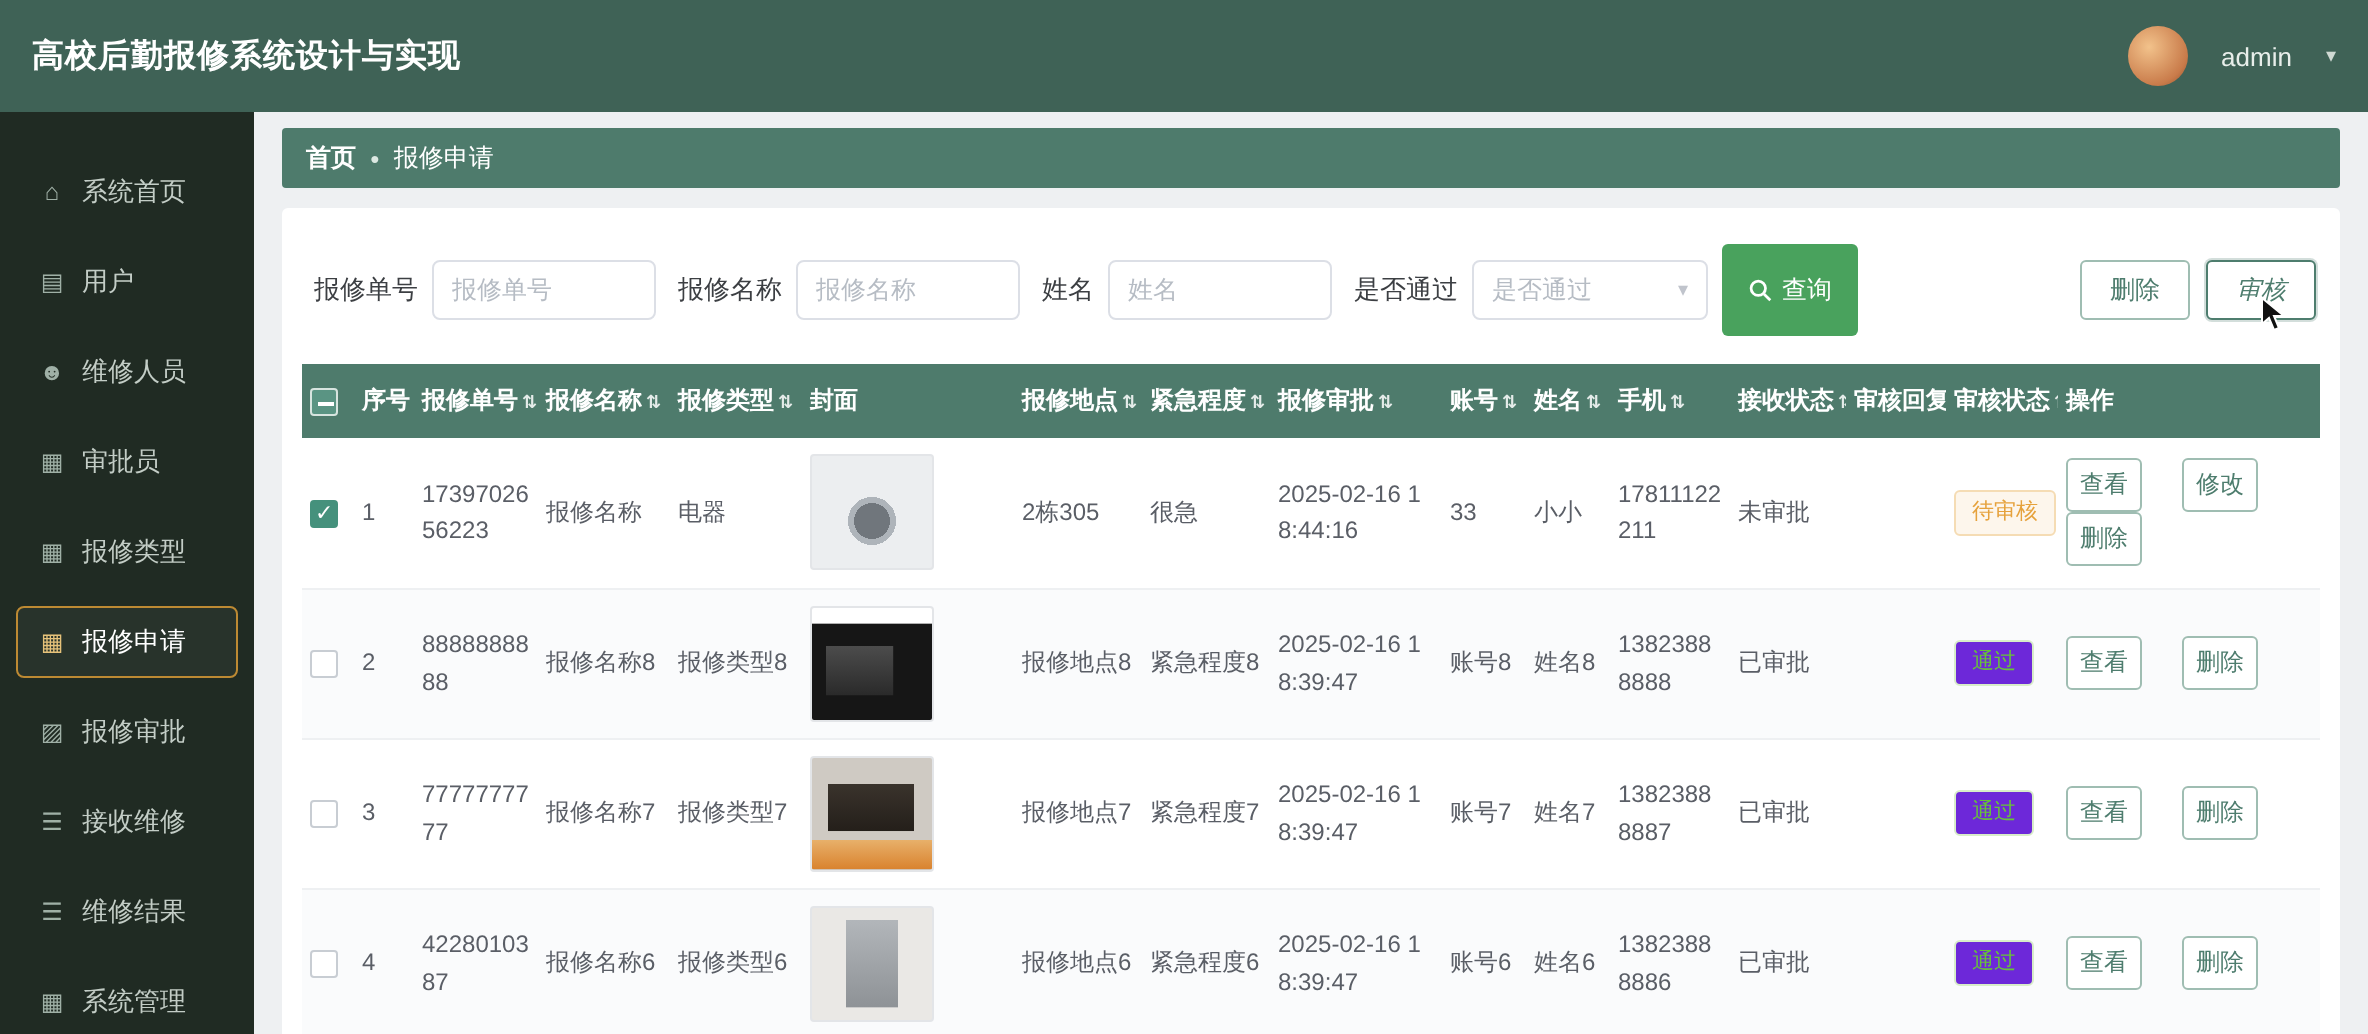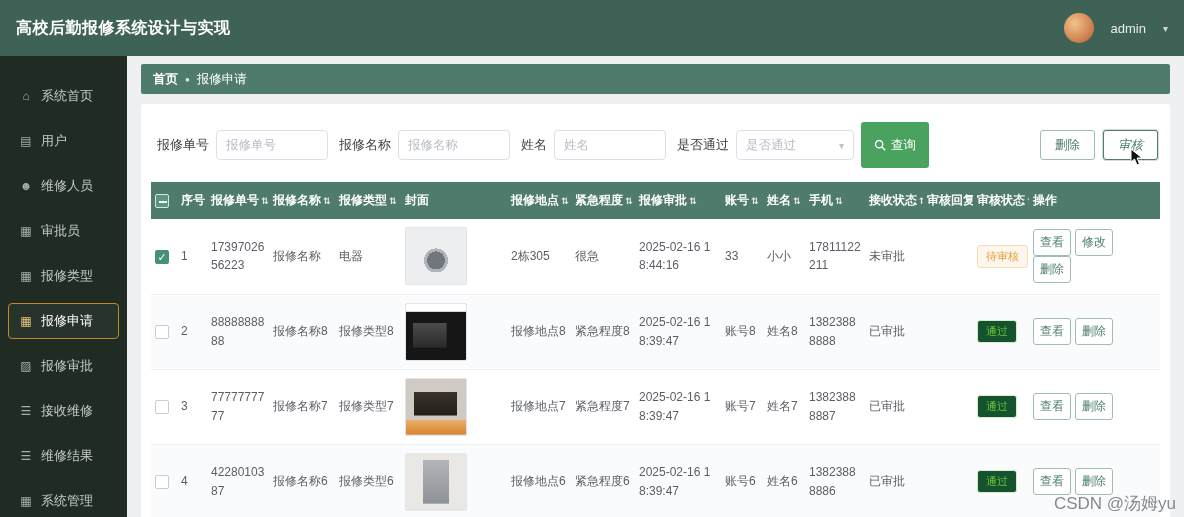--- a/index.html
+++ b/index.html
@@ -76,24 +76,24 @@
                    #f4f5f6; }
   .cover--microwave { background: linear-gradient(#fff,#fff) top/100% 14% no-repeat,
                       linear-gradient(#4c4c4c,#2a2a2a) 25% 62%/56% 44% no-repeat, #161616; }
   .cover--oven { background: linear-gradient(#3a332c,#241f1a) 50% 42%/72% 42% no-repeat,
                  linear-gradient(#e8b06a,#d9832f) bottom/100% 26% no-repeat, #cfcac3; }
   .cover--dispenser { background: linear-gradient(#b2b6ba,#8e9296) 50% 55%/44% 78% no-repeat, #eae8e5; }
   .cover--pink { background: linear-gradient(#f7f3ef,#f7f3ef) top/100% 38% no-repeat, #e3bcab; }
 
   .badge { display:inline-block; padding:2px 8px; font-size:11px; border-radius:3px; border:1px solid; white-space:nowrap;text-align:right; }
   .badge--pending { background:#fdf6ec; border-color:#f5dcb4; color:#e6a23c; }
-  .badge--pass { background:#14532d; border-color:#d8ecc9; color:#67c23a; }
+  .badge--pass { background:#6d28d9; border-color:#d8ecc9; color:#67c23a; }
 
   .mini-btn { background:#fff; border:1px solid #9fbdb2; color:#4e7d6e; border-radius:3px;
-              padding:4px 6px; font-size:12px; margin-right:4px; cursor:pointer; white-space:nowrap; font-family:inherit; }
+              padding:4px 6px; font-size:12px; margin-right:20px; cursor:pointer; white-space:nowrap; font-family:inherit; }
 
   .watermark { position:absolute; right:8px; bottom:2px; font-size:17px; color:rgba(110,116,122,.85);
                text-shadow:0 1px 2px rgba(255,255,255,.6); z-index:9; }
 </style>
 </head>
 <body>
 
 <div class="app">
 
   <header class="topbar">
@@ -360,16 +360,15 @@
     <td>13823888885</td>
     <td>已审批</td>
     <td></td>
     <td></td>
     <td></td>
   </tr>
             </tbody>
         </table>
       </div>
 
-      <div class="watermark">CSDN @汤姆yu</div>
     </main>
   </div>
 </div>
 
 </body></html>

